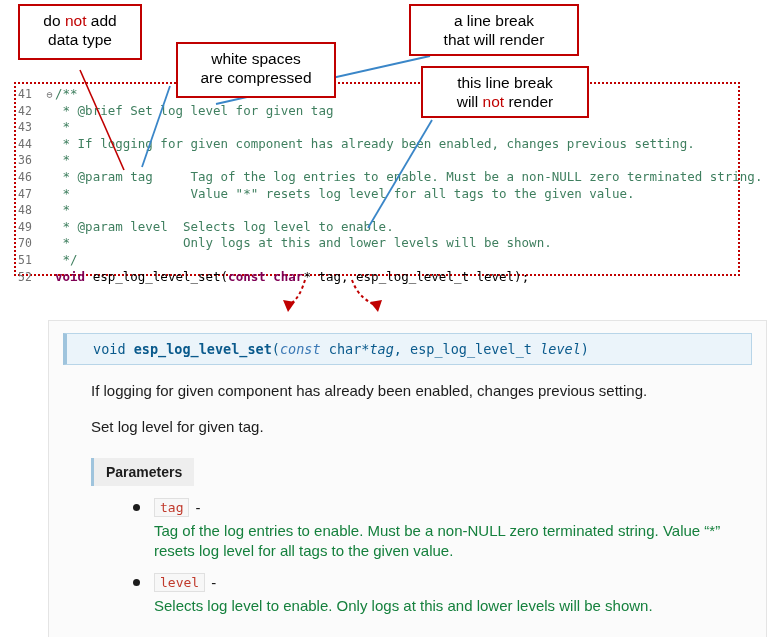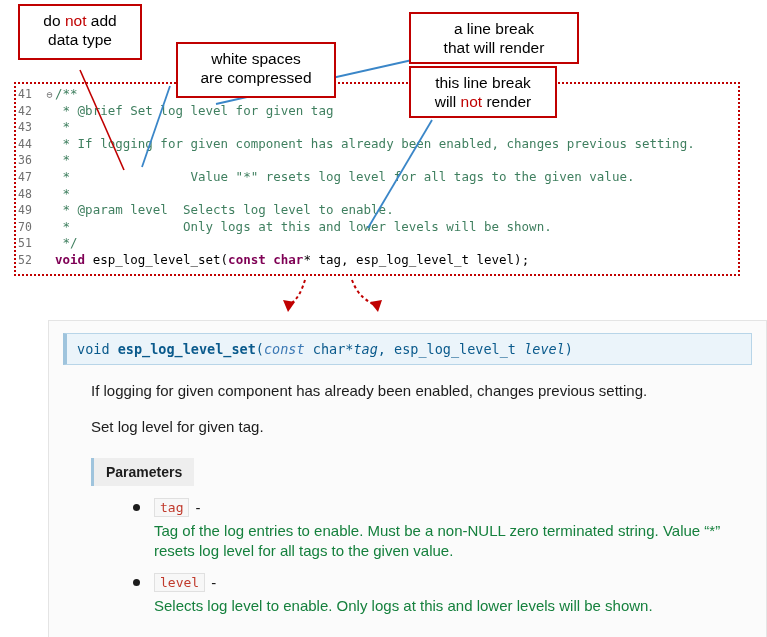--- a/index.html
+++ b/index.html
@@ -25,22 +25,22 @@
     line-height: 1.25;
     text-align: center;
     padding: 5px 8px;
     box-sizing: border-box;
     z-index: 6;
   }
   .callout .hl { color: #c00000; }
 
   #callout-no-type { left: 18px;  top: 4px;  width: 124px; height: 56px; }
   #callout-whitespace { left: 176px; top: 42px; width: 160px; height: 56px; }
-  #callout-line-break-render { left: 409px; top: 12px; width: 170px; height: 52px; }
-  #callout-line-break-no-render { left: 409px; top: 66px; width: 148px; height: 52px; }
+  #callout-line-break-render { left: 409px; top: 4px; width: 170px; height: 52px; }
+  #callout-line-break-no-render { left: 421px; top: 66px; width: 168px; height: 52px; }
 
   
   #leader-lines {
     position: absolute;
     left: 0; top: 0;
     width: 767px; height: 637px;
     pointer-events: none;
     z-index: 5;
   }
 
@@ -95,21 +95,21 @@
     border: 1px solid #e4e4e4;
     border-bottom: none;
     box-sizing: border-box;
     z-index: 2;
   }
   #doc-signature {
     margin: 12px 14px 0 14px;
     background: #ebf4fa;
     border: 1px solid #b8d5e8;
     border-left: 4px solid #9fc4dd;
-    padding: 7px 10px;
+    padding: 7px 26px;
     font-family: "DejaVu Sans Mono", monospace;
     font-size: 13.5px;
     color: #0a5a8c;
     white-space: nowrap;
     overflow: hidden;
   }
   #doc-signature .sig-name { font-weight: bold; color: #0a5a8c; }
   #doc-signature .sig-kw { color: #3a78b5; font-style: italic; }
   #doc-signature .sig-type { color: #0a5a8c; }
   #doc-signature .sig-param { color: #0a5a8c; font-style: italic; }
@@ -225,20 +225,25 @@
   </div>
   <div class="code-line">
     <span class="ln">44</span>
     <span class="fold"></span>
     <span class="code-text"> * If logging for given component has already been enabled, changes previous setting.</span>
   </div>
   <div class="code-line">
     <span class="ln">36</span>
     <span class="fold"></span>
     <span class="code-text"> *</span>
+  </div>
+  <div class="code-line">
+    <span class="ln">46</span>
+    <span class="fold"></span>
+    <span class="code-text"> * @param tag     Tag of the log entries to enable. Must be a non-NULL zero terminated string.</span>
   </div>
   <div class="code-line">
     <span class="ln">47</span>
     <span class="fold"></span>
     <span class="code-text"> *                Value "*" resets log level for all tags to the given value.</span>
   </div>
   <div class="code-line">
     <span class="ln">48</span>
     <span class="fold"></span>
     <span class="code-text"> *</span>

